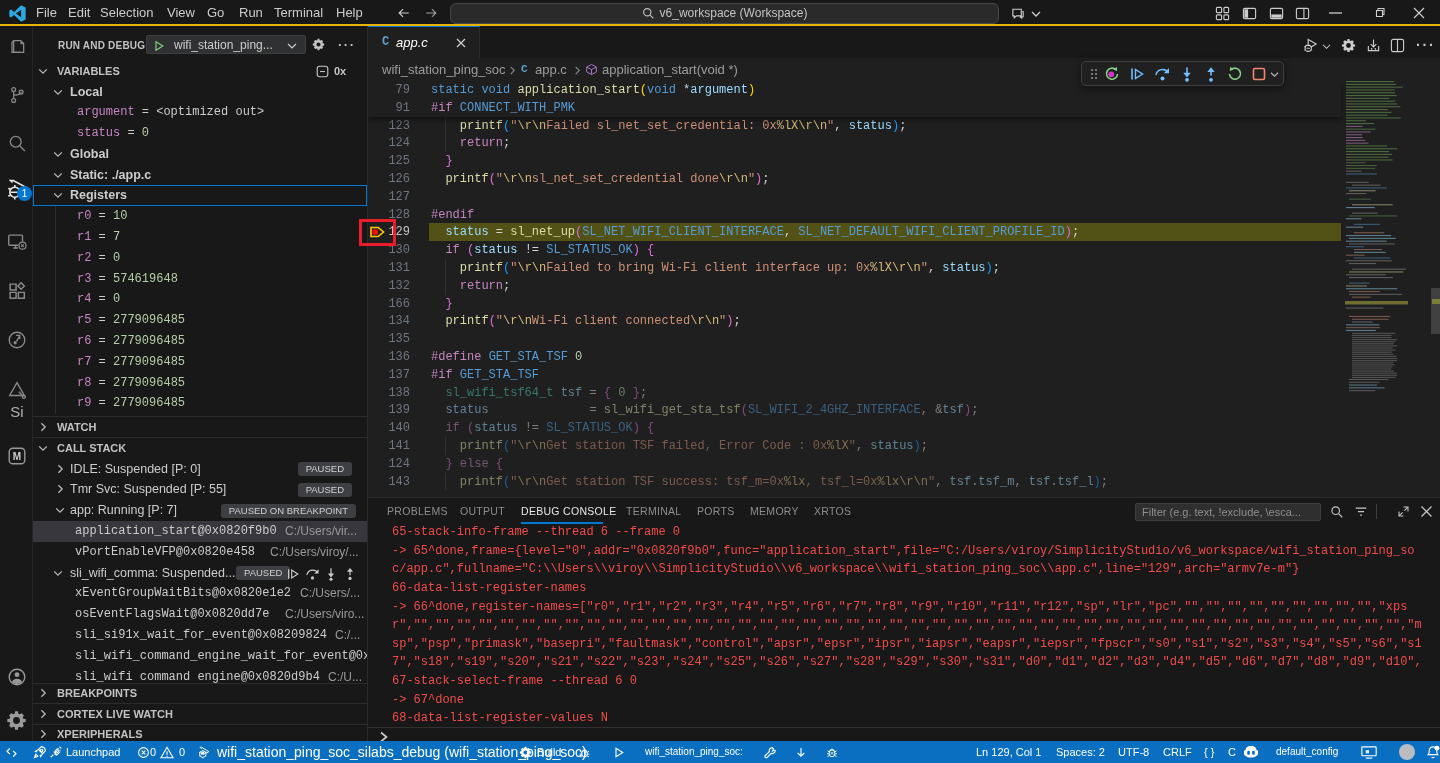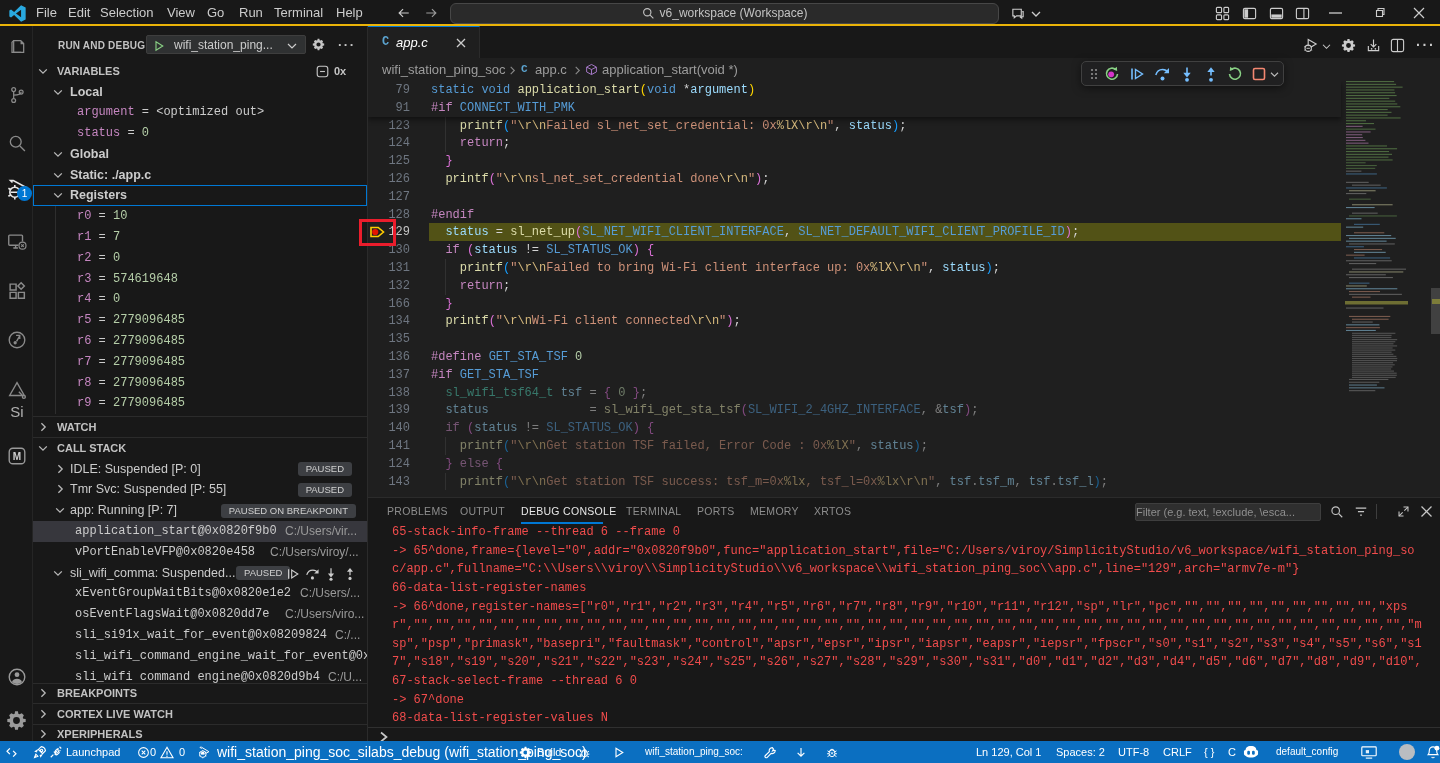--- a/index.html
+++ b/index.html
@@ -652,21 +652,21 @@
       </svg>
 <div class="abs" style="left:0;top:0;width:1072px;height:27px;background:#181818"></div>
 <div class="ptab" style="left:19px;color:#8d8d8d">PROBLEMS</div>
 <div class="ptab" style="left:92px;color:#8d8d8d">OUTPUT</div>
 <div class="ptab" style="left:153px;color:#e7e7e7">DEBUG CONSOLE</div>
 <div class="ptab" style="left:258px;color:#8d8d8d">TERMINAL</div>
 <div class="ptab" style="left:329px;color:#8d8d8d">PORTS</div>
 <div class="ptab" style="left:382px;color:#8d8d8d">MEMORY</div>
 <div class="ptab" style="left:446px;color:#8d8d8d">XRTOS</div>
 <div class="abs" style="left:153px;top:24px;width:82px;height:2px;background:#0078d4"></div>
-<div class="abs" style="left:767px;top:5px;width:186px;height:18px;background:#2f2f2f;border:1px solid #3e3e3e;border-radius:2px;color:#8f8f8f;font-size:11px;line-height:16px;white-space:nowrap;overflow:hidden">Filter (e.g. text, !exclude, \esca...</div>
+<div class="abs" style="left:767px;top:5px;width:186px;height:18px;background:#2f2f2f;border:1px solid #3e3e3e;border-radius:2px;color:#8f8f8f;font-size:11px;line-height:16px;padding-left:6px;white-space:nowrap;overflow:hidden">Filter (e.g. text, !exclude, \esca...</div>
 <svg class="abs" style="left:962px;top:7px" width="14" height="14" viewBox="0 0 16 16">
         <circle cx="6.5" cy="6.5" r="4.3" fill="none" stroke="#c5c5c5" stroke-width="1.3"></circle>
         <path stroke="#c5c5c5" stroke-width="1.3" d="m10 10 4 4"></path>
       </svg>
 <svg class="abs" style="left:986px;top:7px" width="14" height="14" viewBox="0 0 16 16">
         <g stroke="#c5c5c5" stroke-width="1.3" fill="none">
           <path d="M2 3.5h12M4.5 7.5h7M7 11.5h2"></path>
         </g>
       </svg>
 <div class="abs" style="left:1008px;top:6px;width:1px;height:15px;background:#3e3e3e"></div>

